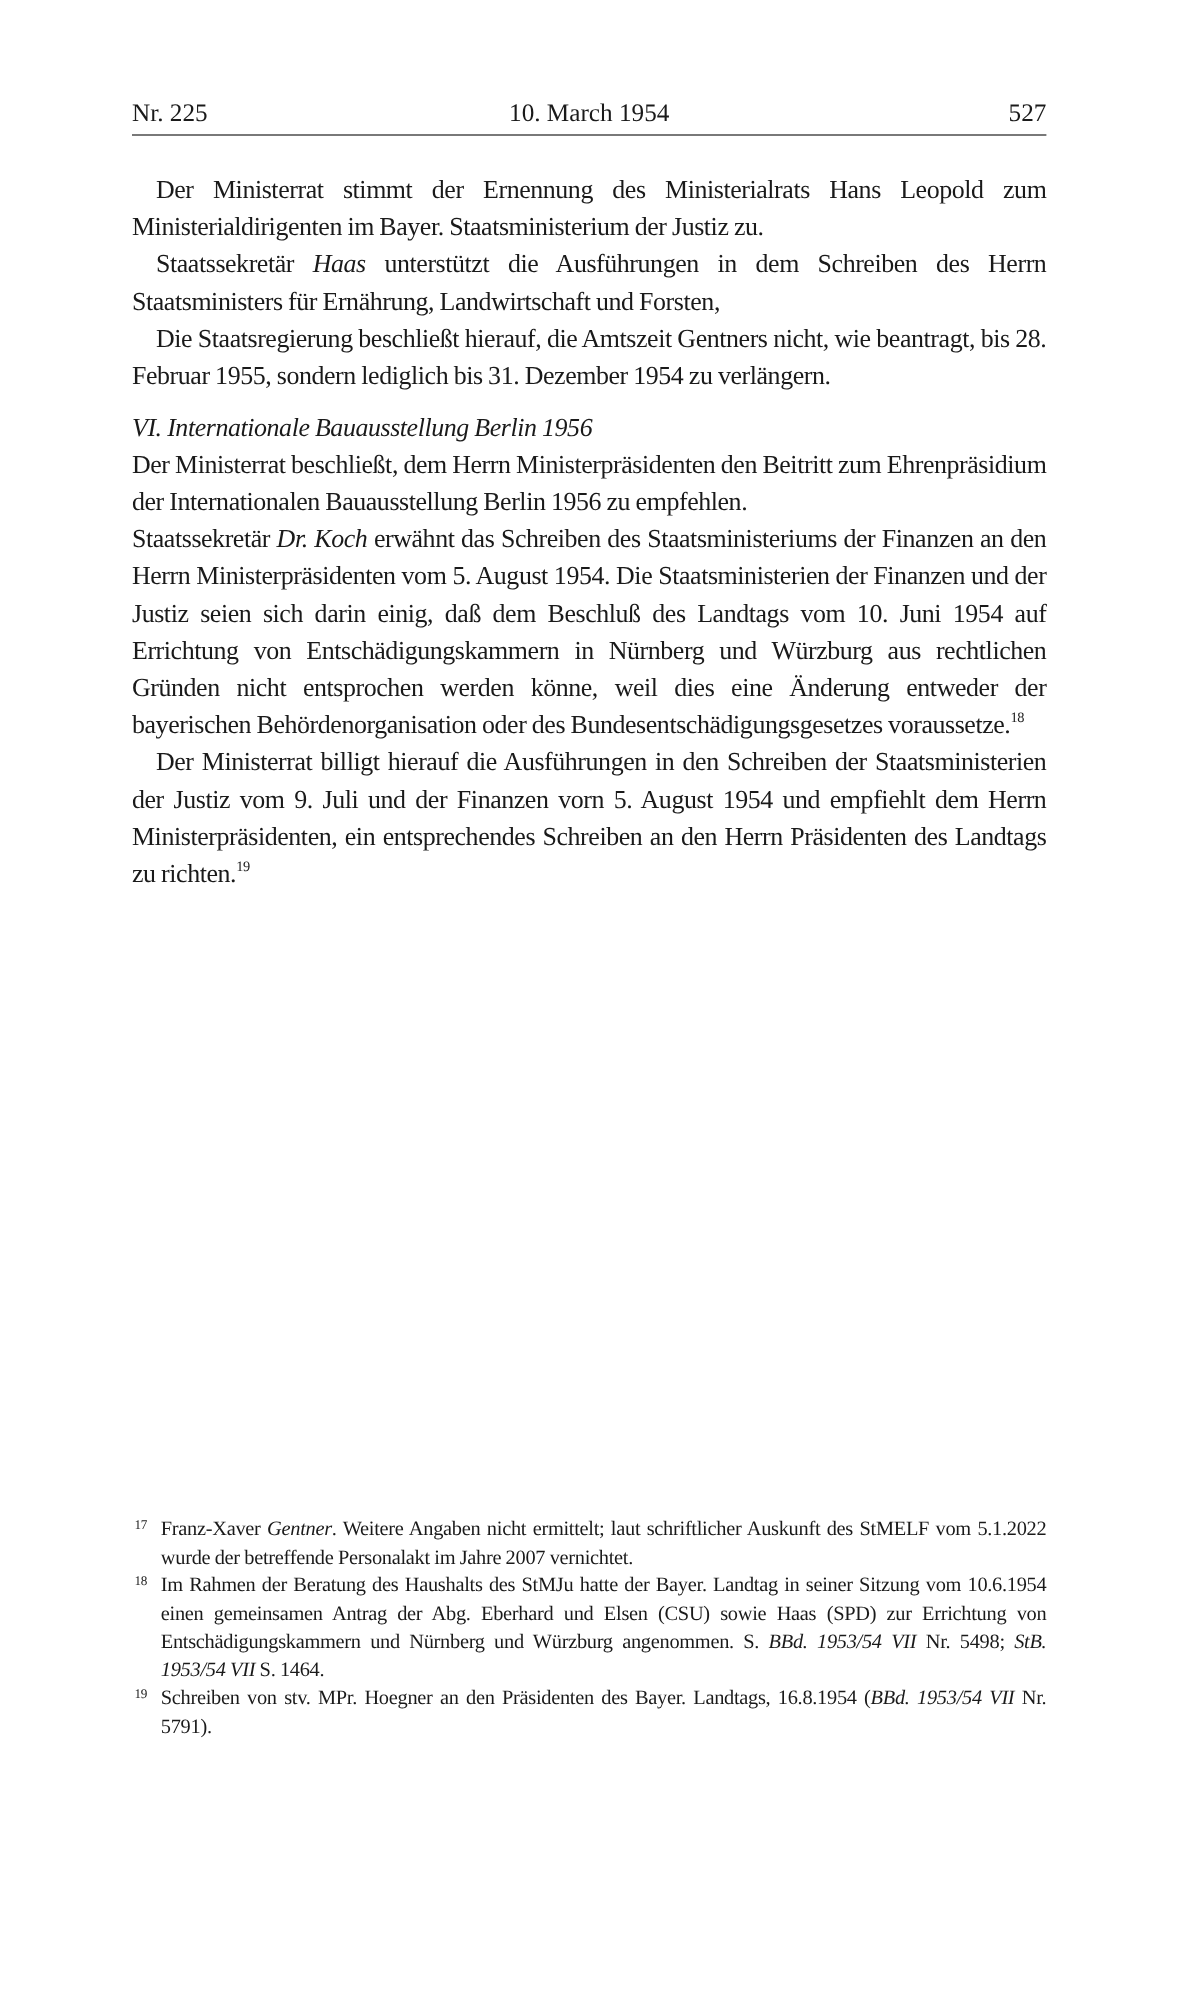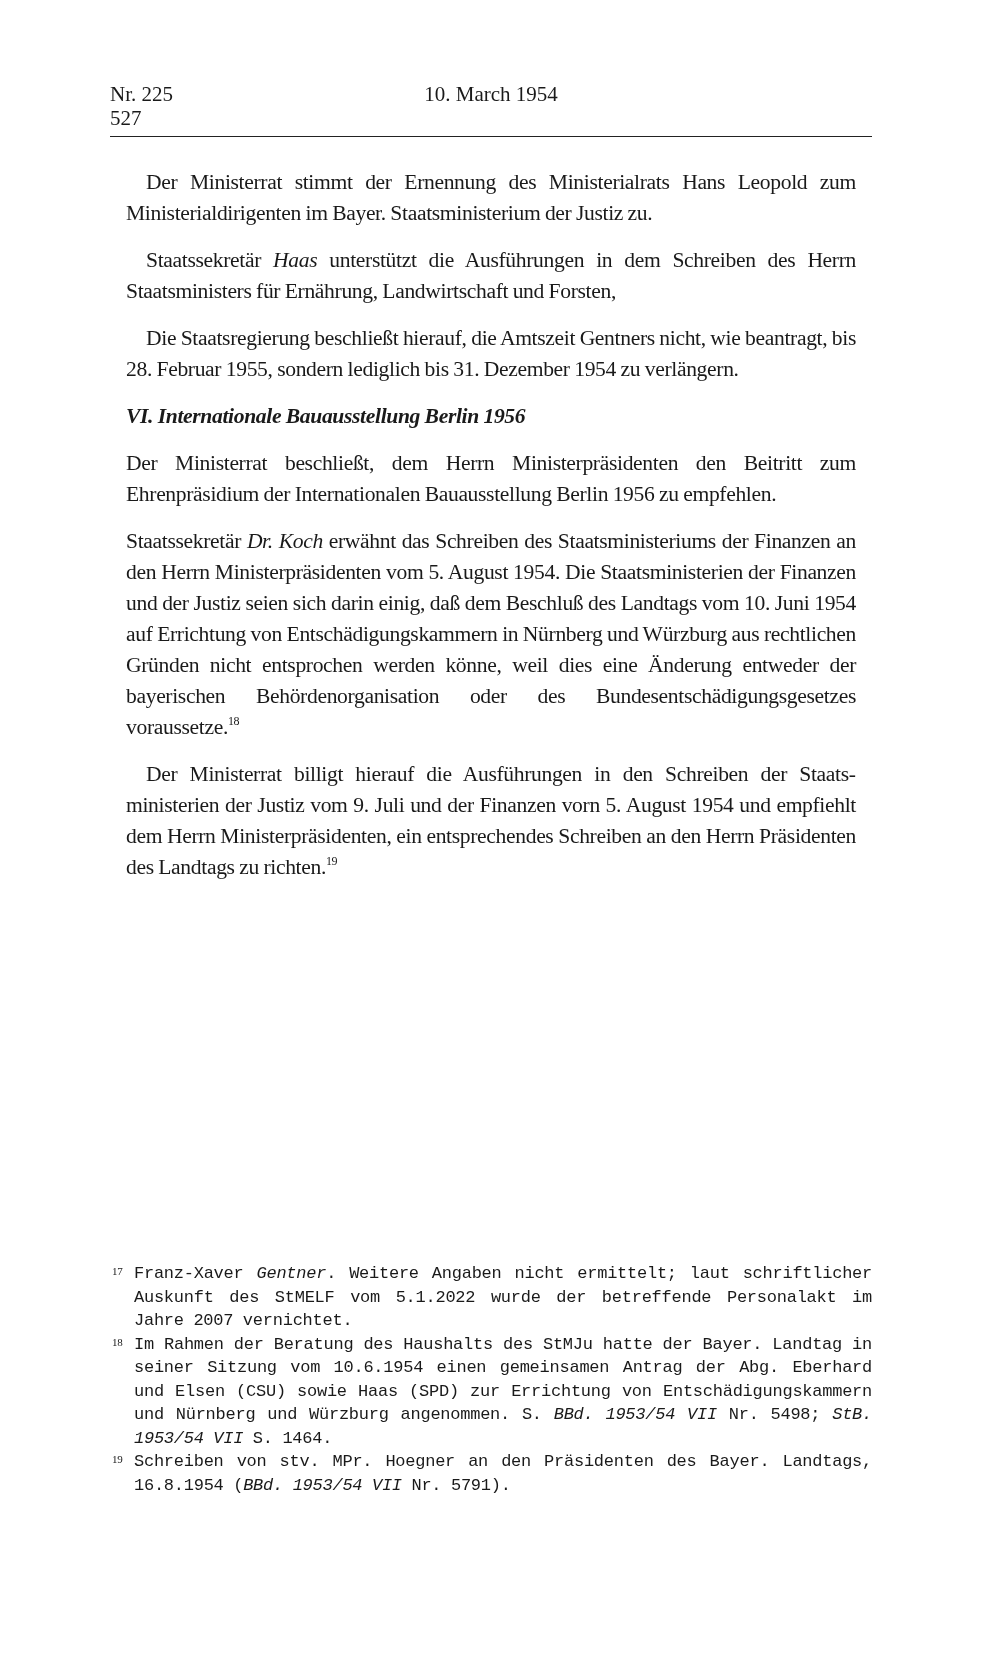--- a/index.html
+++ b/index.html
@@ -19,40 +19,40 @@
   }
   .running-head .date { position: absolute; left: 0; right: 0; text-align: center; top: 0; }
   .body-text {
     margin-top: 30px;
     font-size: 21.6px; line-height: 31px;
     text-align: justify;
     hyphens: manual;
     letter-spacing: -0.35px;
     word-spacing: -0.5px;
   }
-  .body-text p { margin: 16px; }
+  .body-text p { margin: 0; }
   .indent { text-indent: 20px; }
-  .section-head { margin-top: 12px !important; font-weight: bold; }
+  .section-head { margin-top: 12px !important; }
   .ital { font-style: italic; }
   sup { font-size: 12px; line-height: 0; vertical-align: 9px; }
   .footnotes {
     position: absolute; left: 110px; top: 1262px; width: 762px;
     font-size: 17px; line-height: 23.5px; text-align: justify;
     letter-spacing: -0.25px;
     word-spacing: -0.3px;
   }
   .fn { display: flex; }
   .fn-num { width: 22px; flex: 0 0 22px; font-size: 11px; line-height: 18px; padding-left: 2px; }
-  .fn-text { flex: 1; font-family: Liberation Mono, monospace; }
+  .fn-text { flex: 1; }
 </style>
 </head>
 <body>
 
 <div class="page">
-  <div class="running-head" style="position:relative;flex-direction:column;">
+  <div class="running-head" style="position:relative;">
     <span>Nr. 225</span>
     <span class="date">10. March 1954</span>
     <span>527</span>
   </div>
 
   <div class="body-text">
     <p class="indent">Der Ministerrat stimmt der Ernennung des Ministerialrats Hans Leopold zum Ministerialdirigenten im Bayer. Staatsministerium der Justiz zu.</p>
     <p class="indent"><span>Staatssekretär </span><span class="ital">Haas</span><span> unterstützt die Ausführungen in dem Schreiben des Herrn Staatsministers für Ernährung, Landwirtschaft und Forsten,</span></p>
     <p class="indent">Die Staatsregierung beschließt hierauf, die Amtszeit Gentners nicht, wie beantragt, bis 28. Februar 1955, sondern lediglich bis 31. Dezember 1954 zu verlängern.</p>
 

